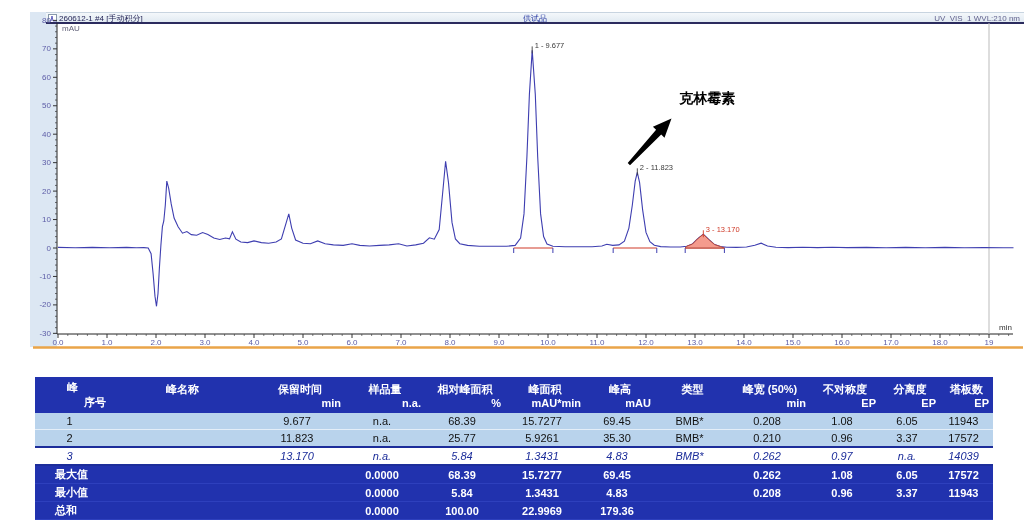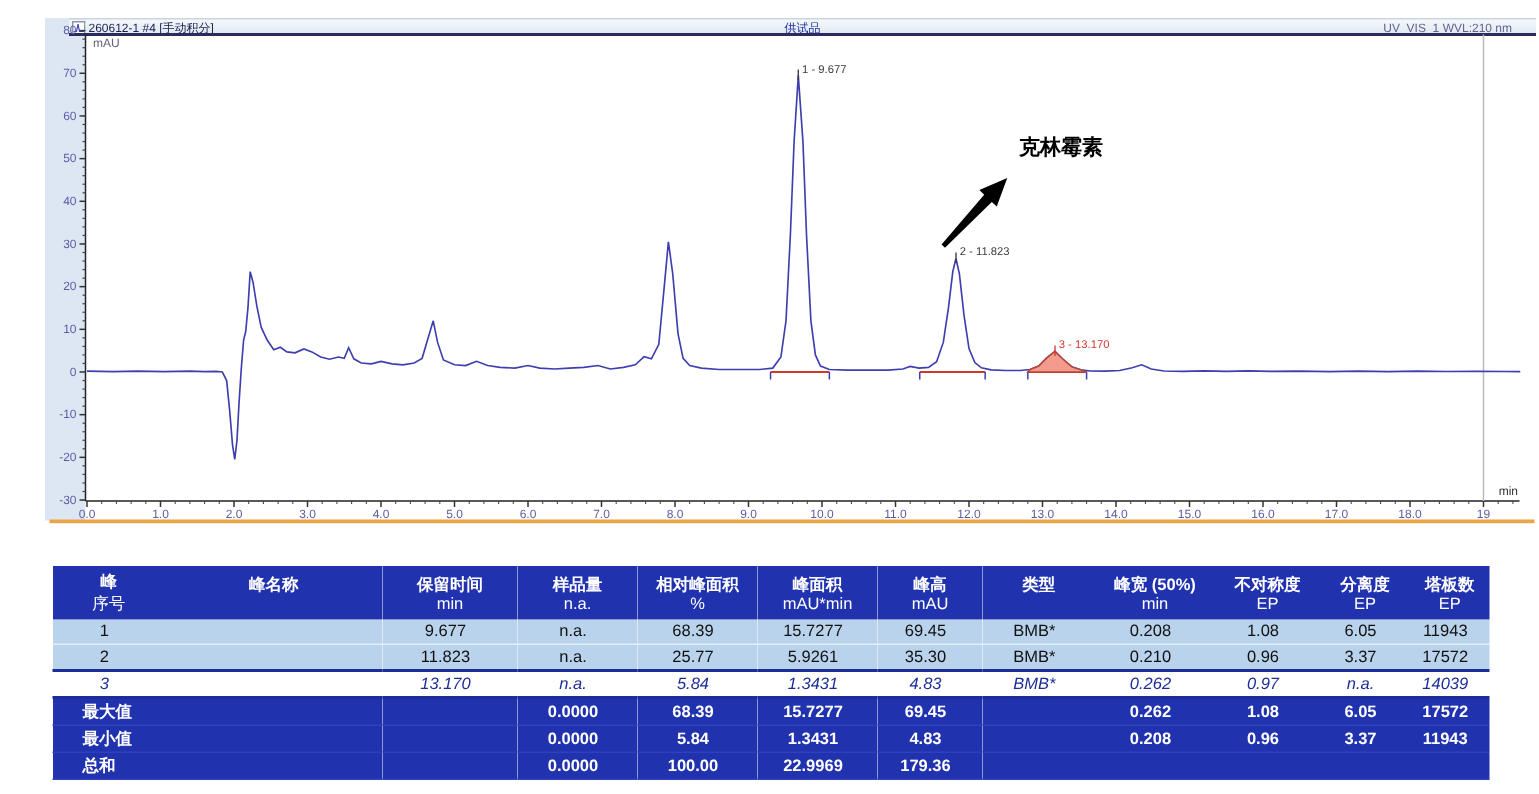--- a/index.html
+++ b/index.html
@@ -5,30 +5,30 @@
   html,body{margin:0;padding:0;background:#ffffff;}
   .screen{position:relative;width:1026px;height:529px;background:#ffffff;overflow:hidden;
           font-family:"Liberation Sans",sans-serif;}
   
   .gutter{position:absolute;left:30px;top:12px;width:27px;height:335px;background:#dce7f3;}
   .header-bar{position:absolute;left:46px;top:12px;width:978px;height:11px;
               background:linear-gradient(#f4f8fb,#dde7f0);border-top:1px solid #c8d4e0;}
   .header-bar span{position:absolute;top:1px;font-size:8px;line-height:9px;white-space:nowrap;}
   .hdr-left{left:13px;color:#1c1c50;}
   .hdr-center{left:50%;transform:translateX(-50%);color:#1b2d9c;text-align:right;}
-  .hdr-right{right:16px;color:#63638f;}
+  .hdr-right{right:4px;color:#63638f;}
   .hdr-icon{position:absolute;left:2px;top:1px;width:9px;height:9px;}
   .chart-svg{position:absolute;left:0;top:0;width:1026px;height:360px;}
   
   .peak-table{position:absolute;left:35px;top:377px;width:958px;border-collapse:collapse;
               table-layout:fixed;font-size:11px;}
   .peak-table th,.peak-table td{padding:0 8px 0 2px;overflow:hidden;white-space:nowrap;}
   .peak-table thead th{background:#2132ae;color:#ffffff;font-weight:bold;height:34px;
                        text-align:center;vertical-align:middle;padding:1px 4px;}
-  .peak-table thead .u{display:block;font-weight:normal;}
+  .peak-table thead .u{display:block;font-weight:bold;text-align:right;}
   .peak-table tr.data-row td{background:#b9d3ec;color:#111111;height:16px;}
   .peak-table tr.data-row.first td{border-bottom:1px solid #e4eef8;}
   .peak-table tr.data-row.last td{border-bottom:2px solid #1c2d9a;}
   .peak-table tr.italic-row td{background:#ffffff;color:#1c2d9a;font-style:italic;height:16px;
                                border-bottom:2px solid #1c2d9a;}
   .peak-table tr.summary-row td{background:#2132ae;color:#ffffff;font-weight:bold;height:17px;
                                 border-bottom:1px solid #2e40bd;}
   .peak-table td.c,.peak-table th.c{text-align:center;}
   .peak-table td.l{text-align:left;padding-left:20px;}
   .peak-table td.r{text-align:center;}

